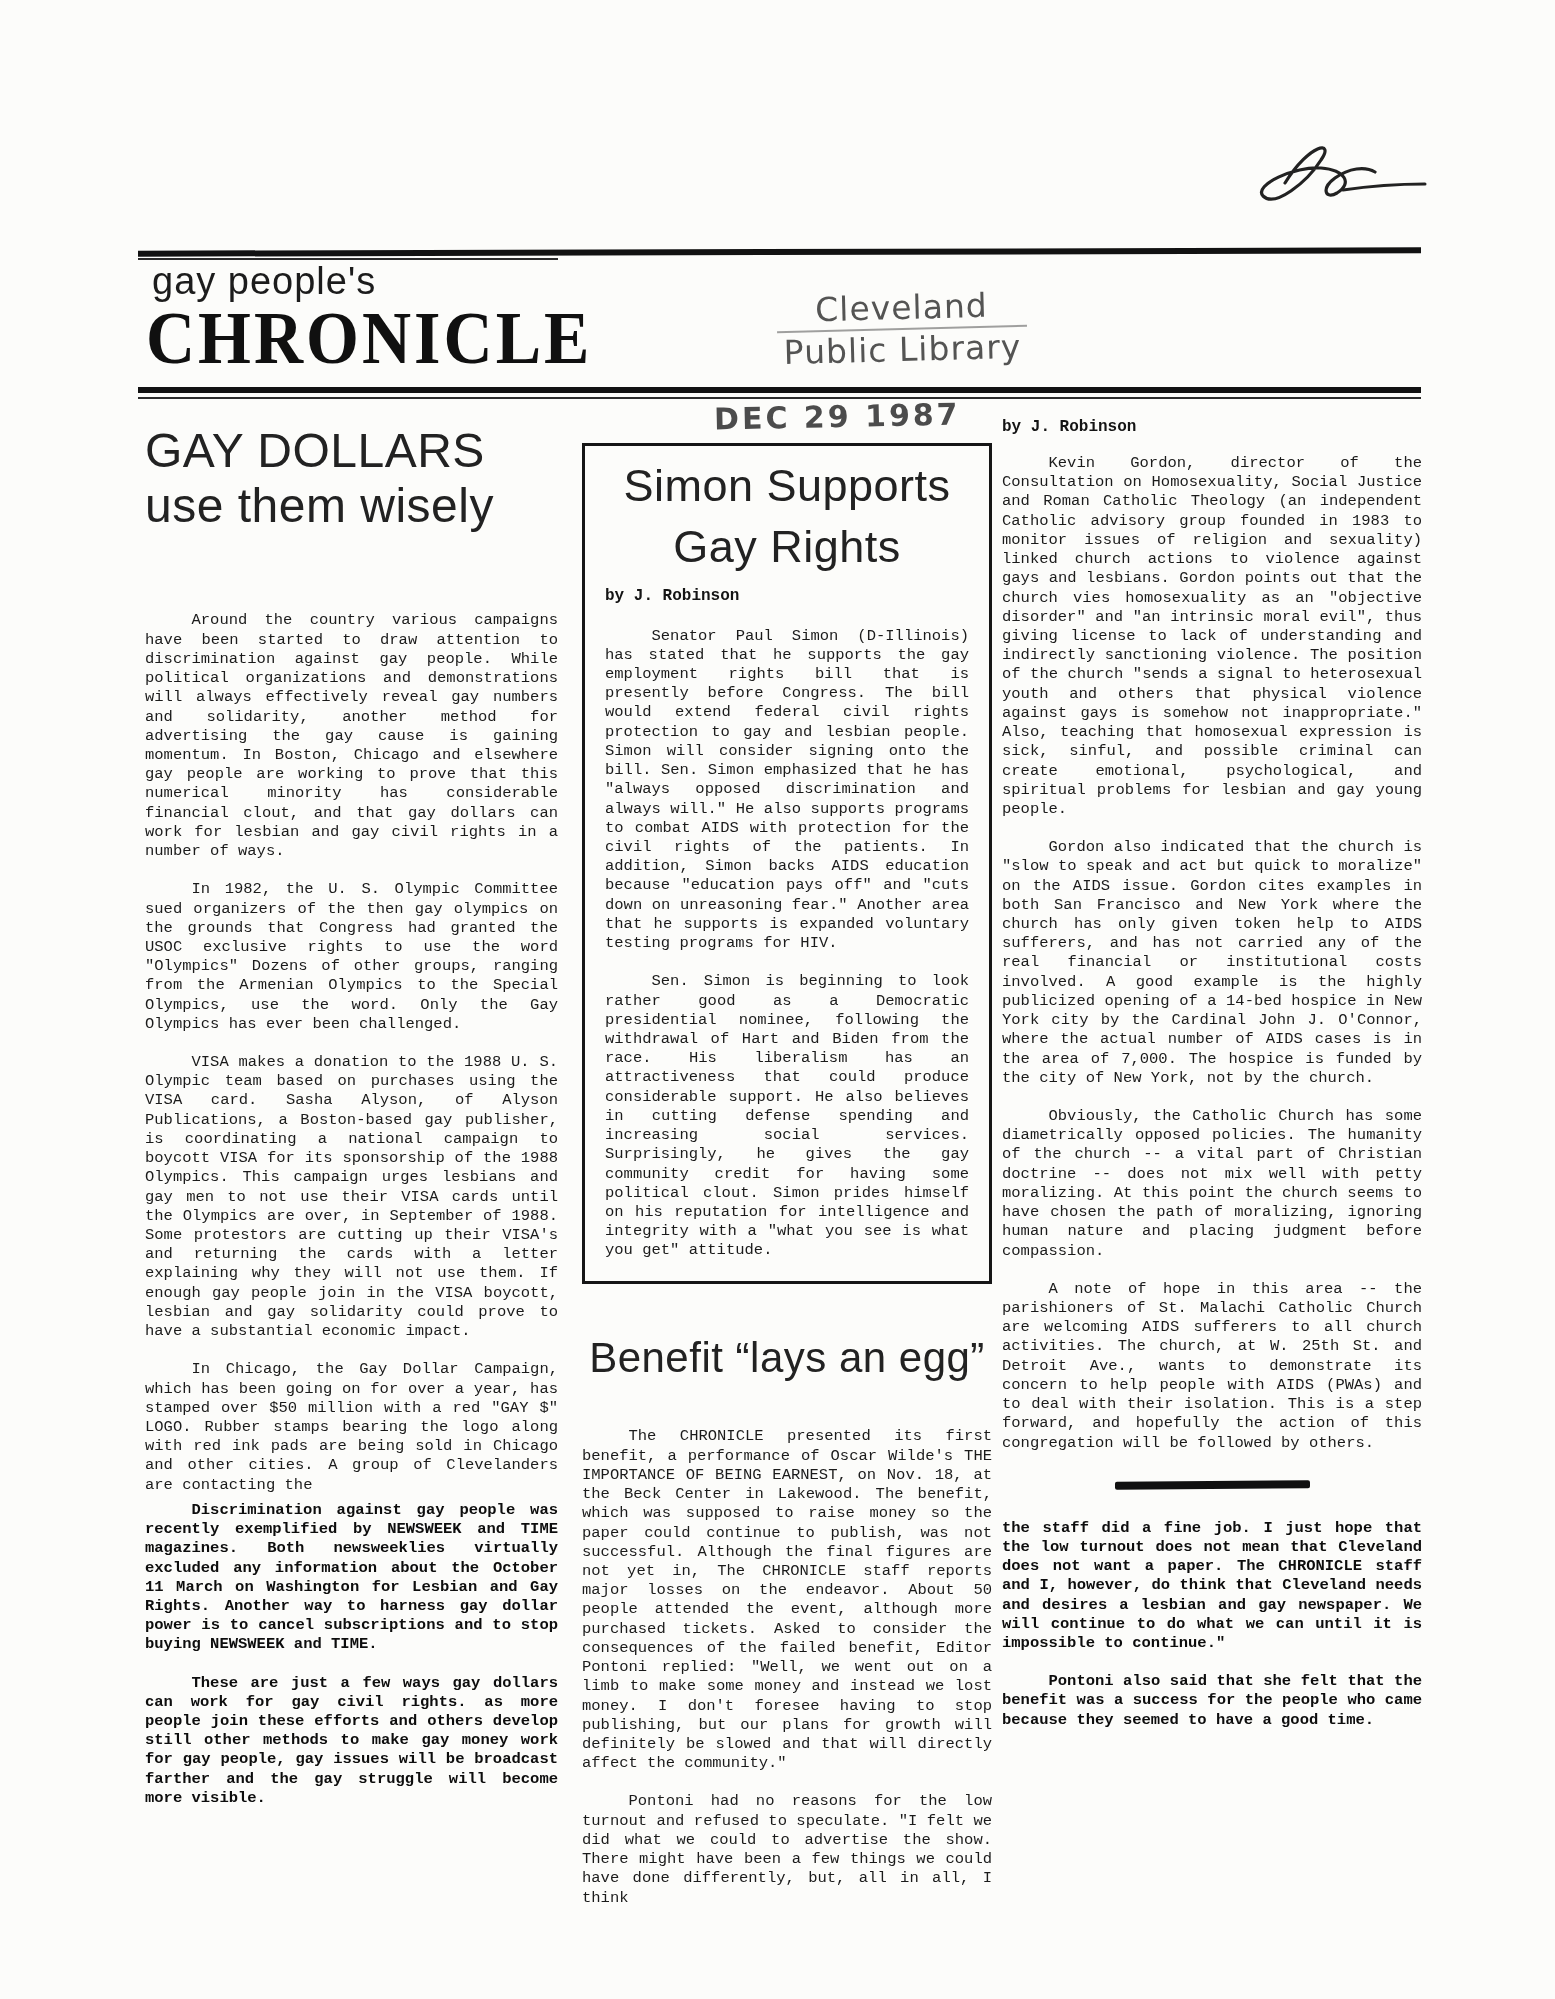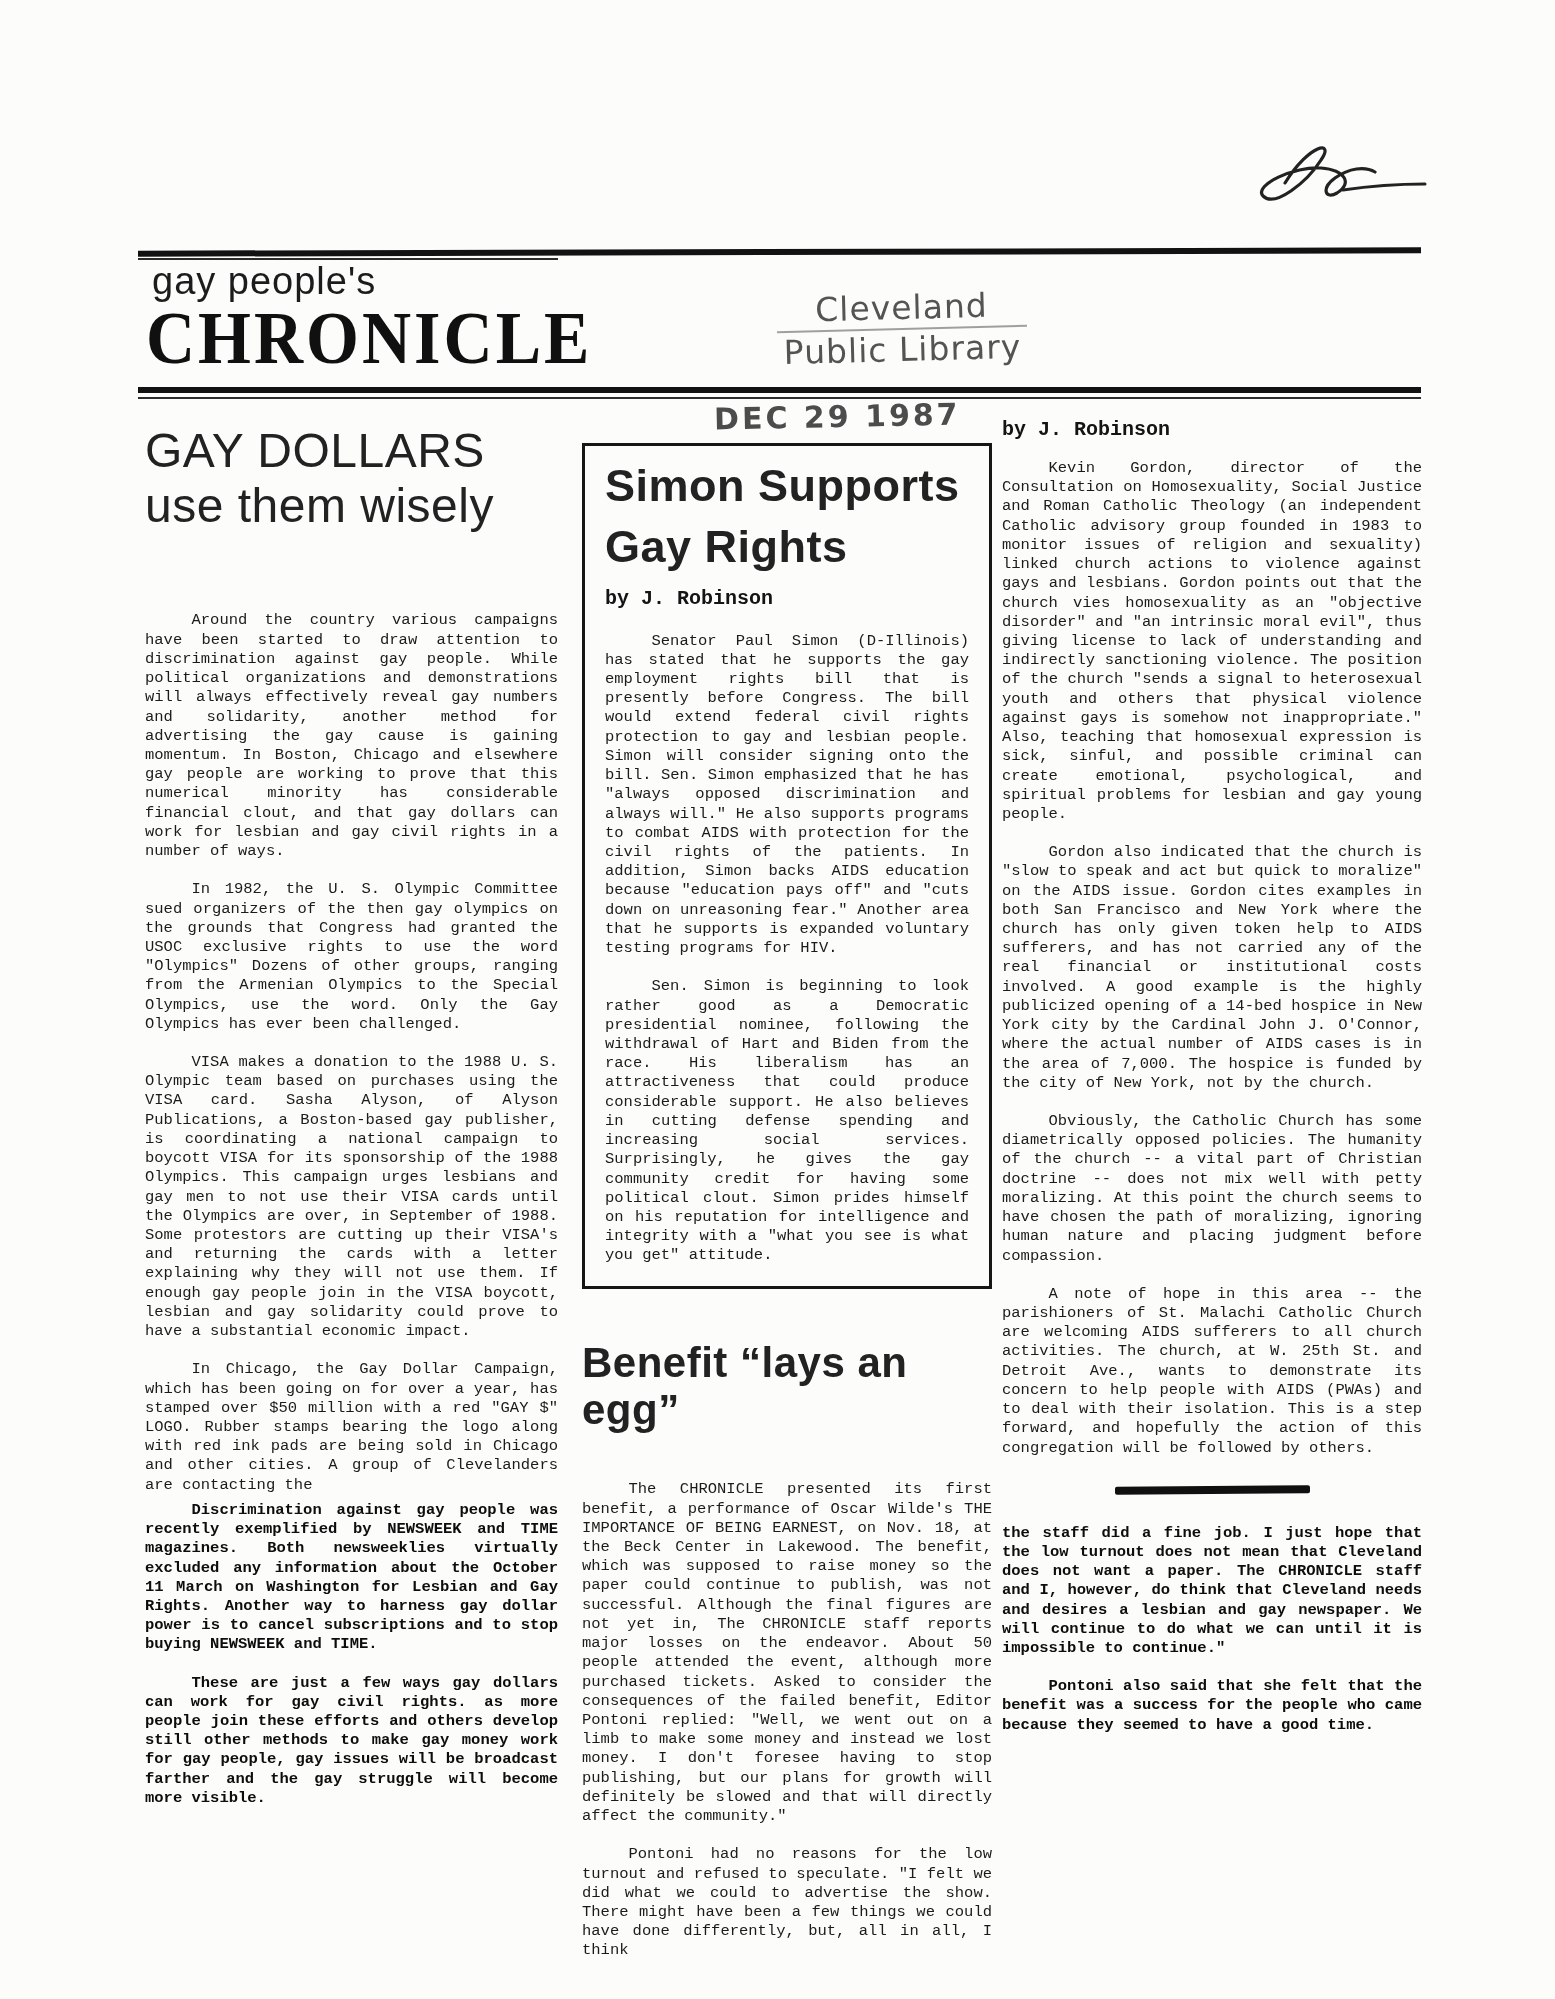--- a/index.html
+++ b/index.html
@@ -57,24 +57,24 @@
   
   .col{position:absolute;}
   .col1{top:424px;left:145px;width:413px;}
   .col2{top:443px;left:582px;width:410px;}
   .col3{top:410px;left:1002px;width:420px;}
   .headline{
     font-family:"Liberation Sans",sans-serif;font-weight:400;
     font-size:48px;line-height:1.14;color:#222;letter-spacing:0.5px;
     margin:0;
   }
-  .headline.centered{font-weight:bold;}
+  .headline.centered{text-align:center;}
   .byline{
     font-family:"Liberation Mono","DejaVu Sans Mono",monospace;
-    font-size:20px;font-weight:bold;color:#141414;margin:14px 0 0 0;
+    font-size:16px;font-weight:bold;color:#141414;margin:14px 0 0 0;
   }
   .body-text{
     font-family:"Liberation Mono","DejaVu Sans Mono",monospace;
     font-size:15.5px;line-height:1.24;color:#1b1b1b;
   }
   .body-text p{margin:0 0 19px 0;text-indent:3em;text-align:justify;}
   .body-text p.heavy{font-weight:bold;color:#0d0d0d;}
   .col1 .body-text{margin-top:78px;}
   .boxed{
     border:3px solid #161616;

